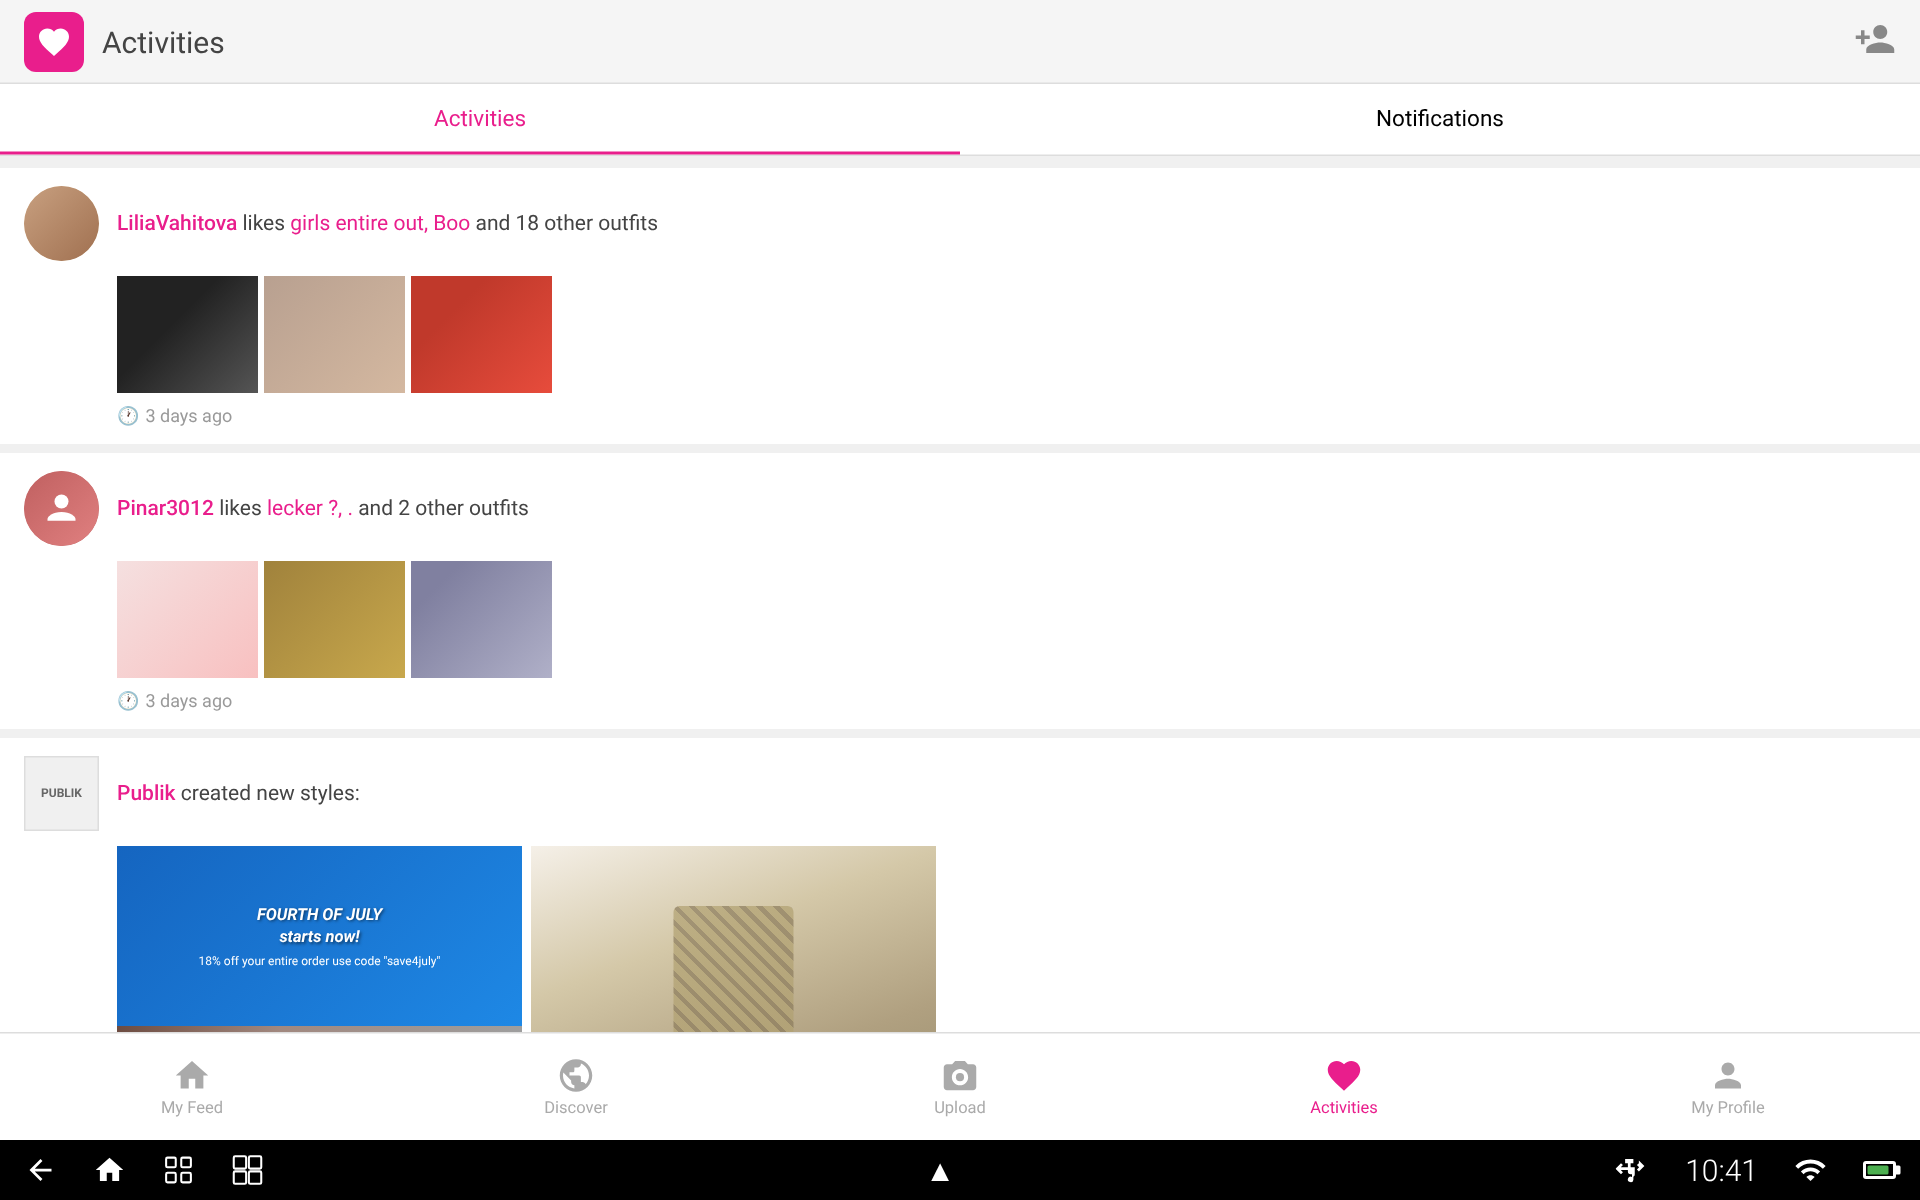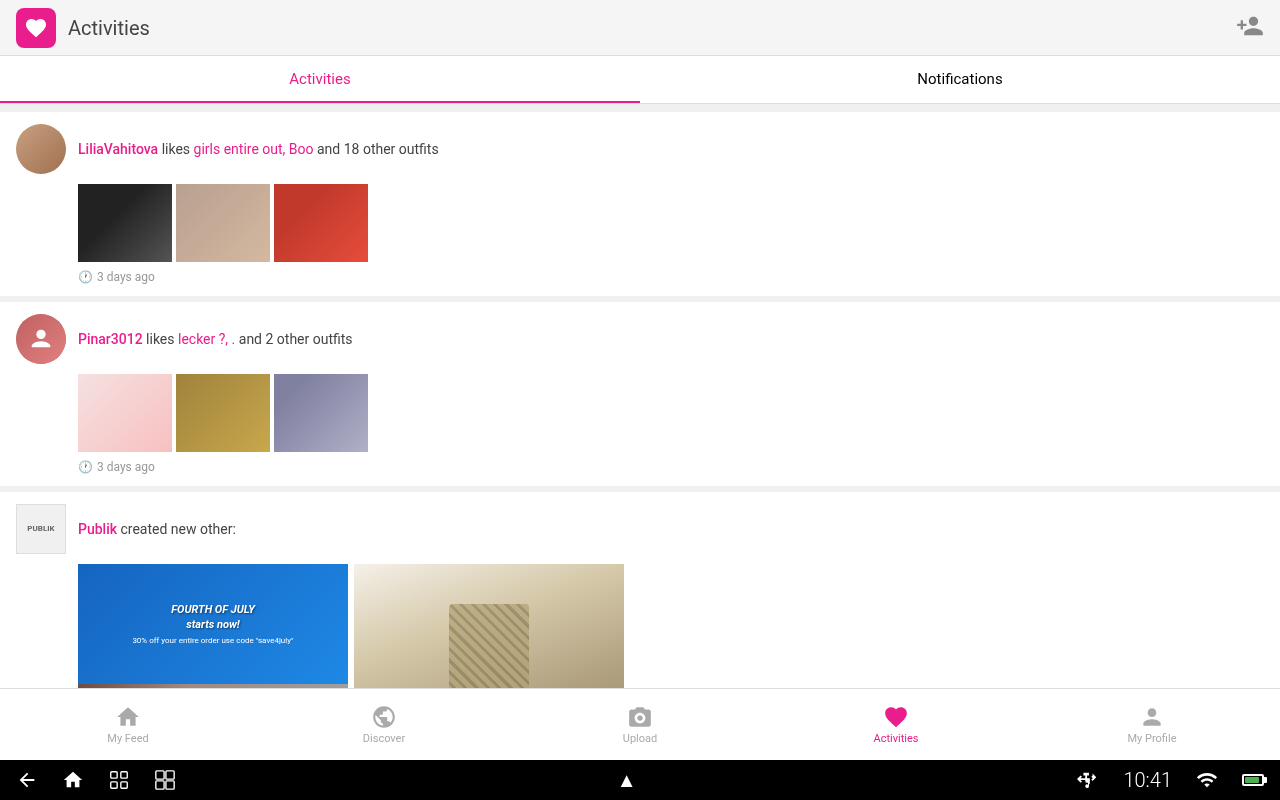--- a/index.html
+++ b/index.html
@@ -259,29 +259,29 @@
       <span>3 days ago</span>
     </div>
   </div>
 
   <div class="activity-item">
     <div class="activity-header">
       <div class="publik-logo">
         <span style="font-size:8px;font-weight:bold;color:#666;text-align:center;line-height:1.2;">PUBLIK</span>
       </div>
       <div class="activity-text">
-        <span class="username">Publik</span><span> created new other:</span>
+        <span class="username">Publik</span><span> created new styles:</span>
       </div>
     </div>
     <div class="large-thumb-row">
       <div class="large-thumb">
 
         <div style="width:100%;height:50%;background:linear-gradient(135deg,#1565c0 0%,#1e88e5 100%);display:flex;align-items:center;justify-content:center;flex-direction:column;">
           <div style="color:#fff;font-size:11px;font-weight:bold;font-style:italic;text-align:center;line-height:1.3;text-shadow:1px 1px 2px rgba(0,0,0,0.5);">FOURTH OF JULY<br>starts now!</div>
-          <div style="color:#fff;font-size:8px;margin-top:4px;text-align:center;">30% off your entire order use code "save4july"</div>
+          <div style="color:#fff;font-size:8px;margin-top:4px;text-align:center;">18% off your entire order use code "save4july"</div>
         </div>
         <div style="width:100%;height:50%;background:linear-gradient(90deg,#6d4c41 0%,#a1887f 40%,#9e9e9e 100%);display:flex;align-items:center;justify-content:center;">
           
         </div>
       </div>
       <div class="large-thumb">
 
         <div style="width:100%;height:100%;background:linear-gradient(160deg,#f5f0e8 0%,#d4c8a8 30%,#b0a080 60%,#888060 100%);position:relative;display:flex;align-items:center;justify-content:center;">
           <div style="width:80px;height:160px;background:repeating-linear-gradient(45deg,#8a7a5a,#8a7a5a 3px,#b0a070 3px,#b0a070 8px);opacity:0.7;border-radius:4px 4px 20px 20px;"></div>
         </div>

